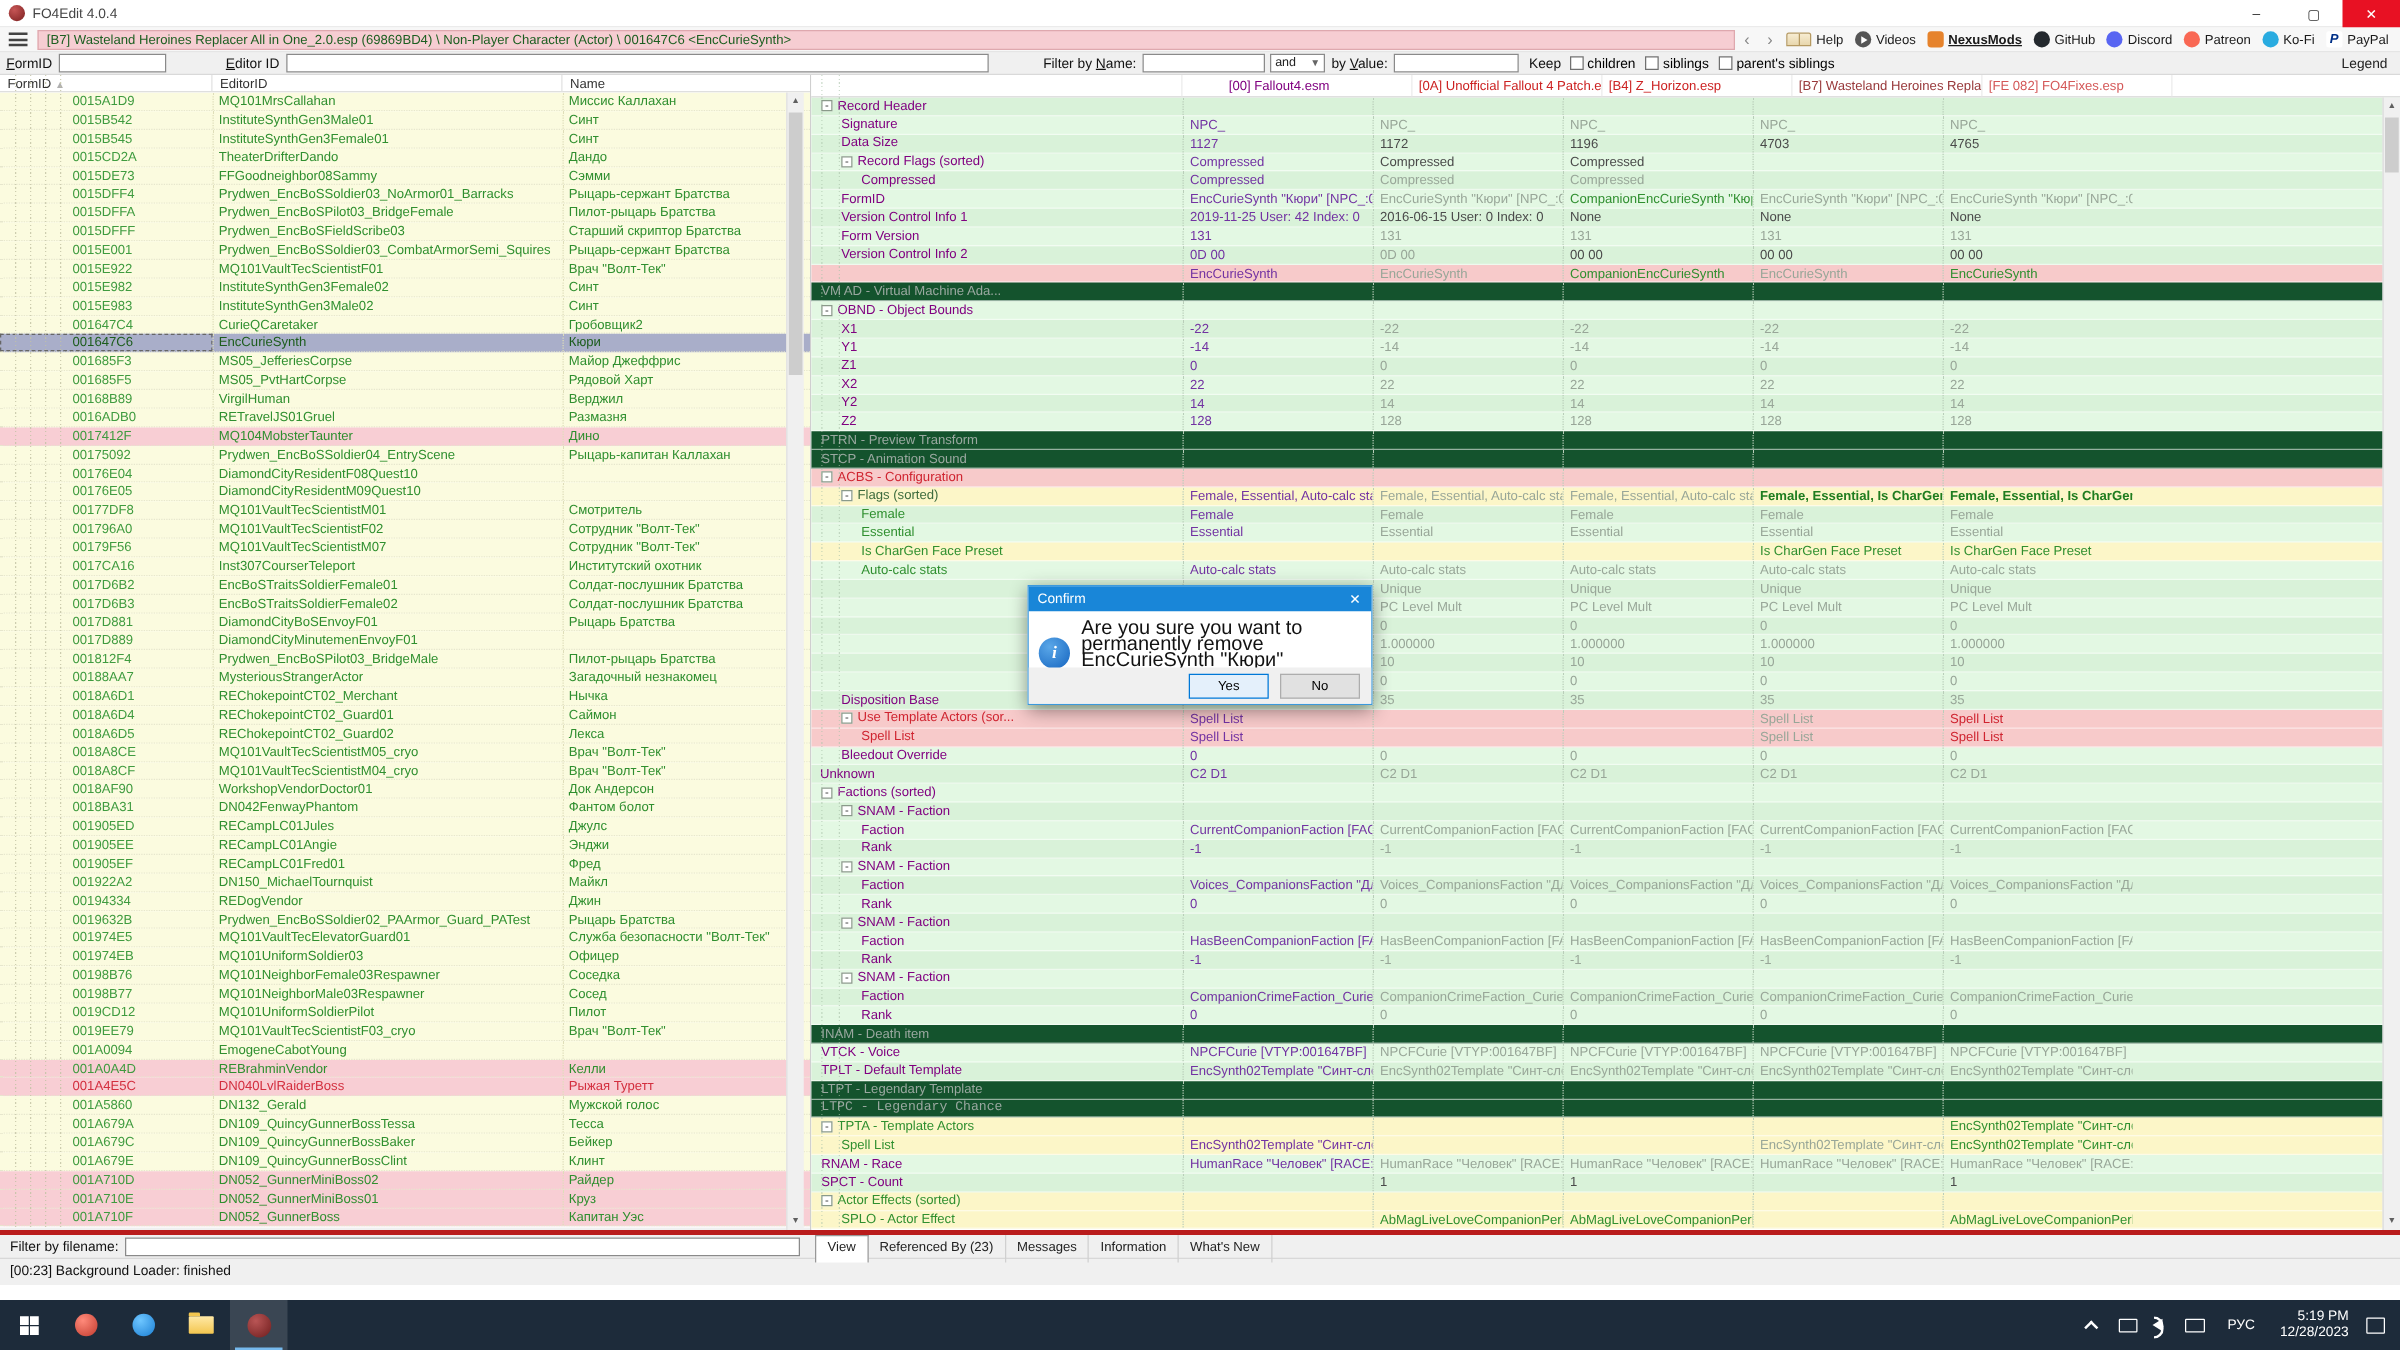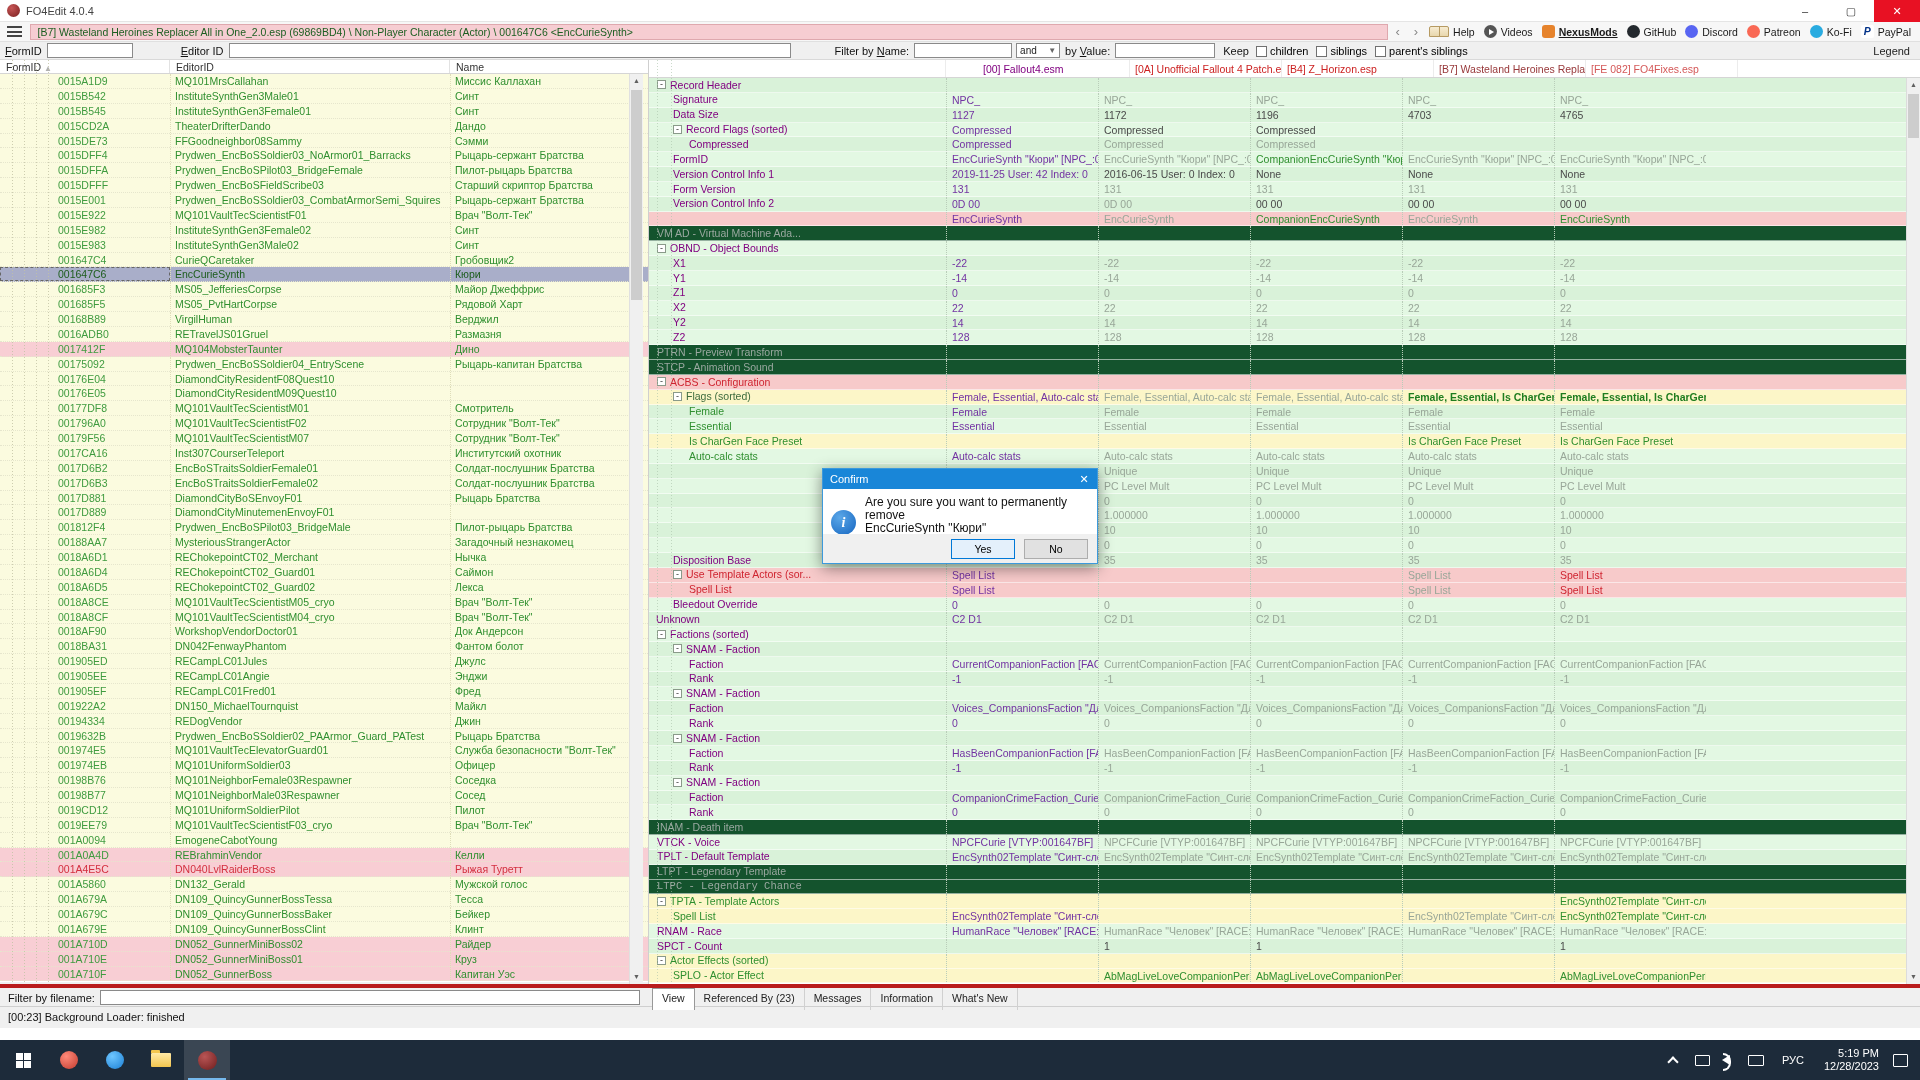--- a/index.html
+++ b/index.html
@@ -92,21 +92,21 @@
 .tr-spk::after{content:"";position:absolute;left:1px;top:-7px;width:6px;height:14px;border:2px solid #fff;border-left:none;border-radius:0 8px 8px 0}
 .tr-kbd{width:16px;height:11px;border:1.5px solid #fff;border-radius:1px;margin:0 8px}
 .tr-lang{font-size:11px;margin:0 10px}
 .tr-clock{text-align:right;font-size:11px;line-height:13px;margin:0 10px}
 .tr-notif{width:15px;height:13px;border:1.5px solid #fff;border-radius:1px;margin:0 12px 0 4px}
 .dialog{position:absolute;left:822px;top:468px;width:276px;height:96px;background:#fff;border:1px solid #3c99dc;box-shadow:0 4px 14px rgba(0,0,0,.45);z-index:50}
 .dlg-title{height:20px;background:#1986d8;color:#fff;display:flex;align-items:center;padding-left:7px;font-size:11px}
 .dlg-x{margin-left:auto;width:26px;text-align:center;color:#fff;font-size:11px}
 .dlg-body{display:flex;align-items:center;padding:7px 8px 5px}
 .dlg-ico{width:25px;height:25px;border-radius:50%;background:radial-gradient(circle at 35% 30%,#5aa7e8,#1565c0);color:#fff;font-weight:bold;font-size:14px;text-align:center;line-height:25px;margin-right:9px;flex:none;font-family:"Liberation Serif",serif;font-style:italic}
-.dlg-msg{font-size:12px;color:#111;line-height:13px}
+.dlg-msg{font-size:16px;color:#111;line-height:13px}
 .dlg-foot{position:absolute;left:0;right:0;bottom:0;height:29px;background:#f0f0f0;display:flex;align-items:center;justify-content:flex-end}
 .dbtn{width:64px;height:20px;font-size:10.5px;text-align:center;line-height:18px;margin-right:9px}
 .dbtn.yes{background:#e4f0fb;border:1px solid #0078d7}
 .dbtn.no{background:#e1e1e1;border:1px solid #adadad}
 .rightscroll{position:absolute;right:0;top:18px;bottom:0;width:14px;background:#f0f0f0;border-left:1px solid #dcdcdc}
 u{text-decoration:underline}
 </style>
 </head>
 <body>
 
@@ -281,21 +281,21 @@
             <span class="lc2">Размазня</span>
           </div>
           <div class="lrow lr-p">
             <span class="lc0">0017412F</span>
             <span class="lc1">MQ104MobsterTaunter</span>
             <span class="lc2">Дино</span>
           </div>
           <div class="lrow lr-n">
             <span class="lc0">00175092</span>
             <span class="lc1">Prydwen_EncBoSSoldier04_EntryScene</span>
-            <span class="lc2">Рыцарь-капитан Братства</span>
+            <span class="lc2">Рыцарь-капитан Каллахан</span>
           </div>
           <div class="lrow lr-n">
             <span class="lc0">00176E04</span>
             <span class="lc1">DiamondCityResidentF08Quest10</span>
             <span class="lc2"></span>
           </div>
           <div class="lrow lr-n">
             <span class="lc0">00176E05</span>
             <span class="lc1">DiamondCityResidentM09Quest10</span>
             <span class="lc2"></span>

